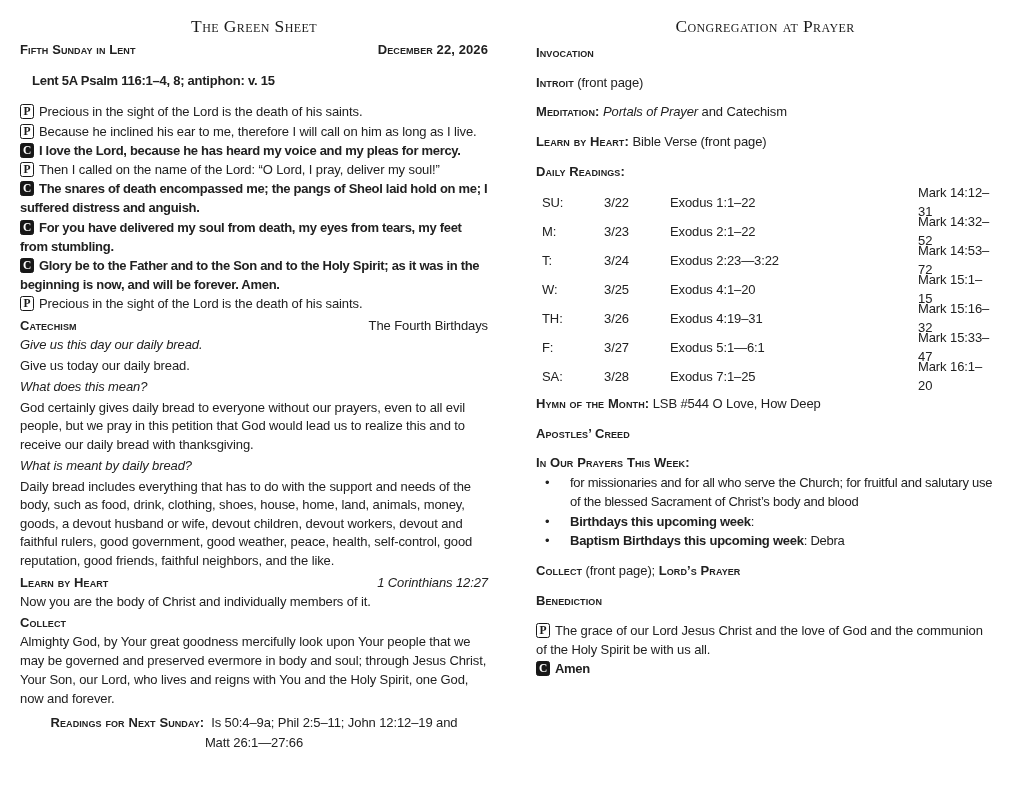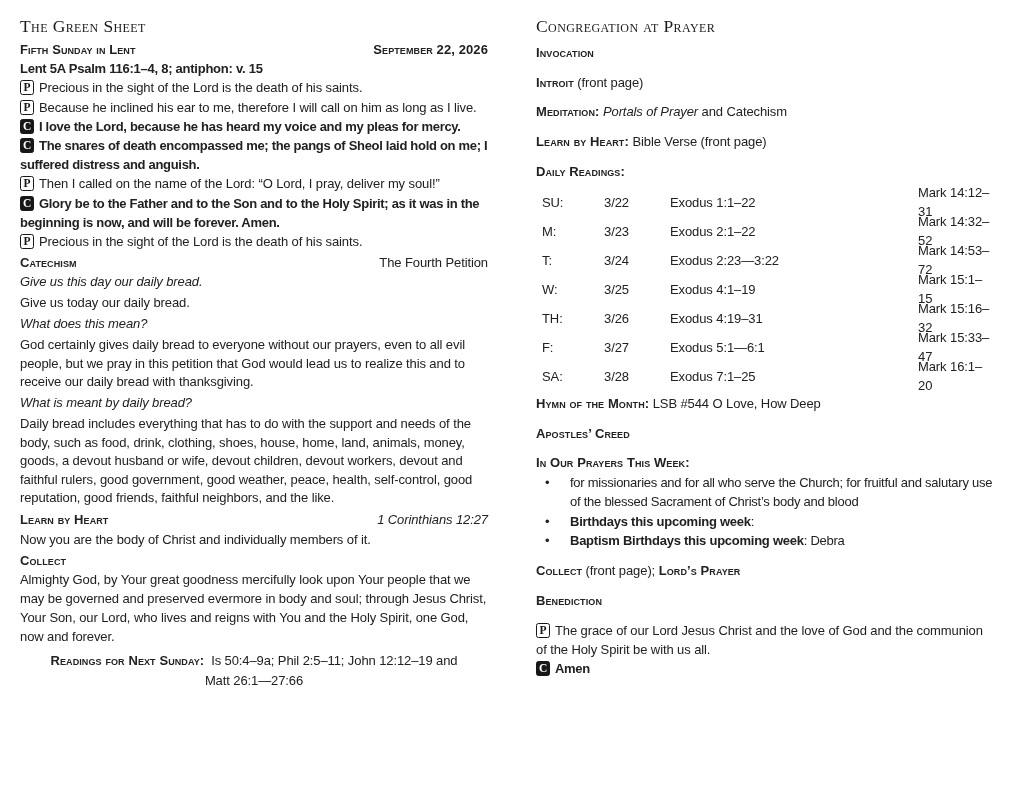--- a/index.html
+++ b/index.html
@@ -13,21 +13,21 @@
   }
   .page { display: flex; padding: 16px 30px 0 20px; }
   .col-left  { width: 468px; }
   .col-right { width: 458px; margin-left: 48px; }
 
   .serif-title {
     font-family: "Liberation Serif", serif;
     font-variant: small-caps;
     font-size: 17.5px; line-height: 21px;
     letter-spacing: 0.4px;
-    text-align: left;
+    text-align: center;
     color: #1a1a1a;
     margin-bottom: 3px;
   }
   .sc { font-variant: small-caps; font-weight: 700; letter-spacing: 0.1px; }
   .row-between { display: flex; justify-content: space-between; align-items: flex-end; }
 
   .b  { font-weight: 700; }
   .i  { font-style: italic; }
 
   .vers { margin: 0; line-height: 19.2px; }
@@ -41,21 +41,21 @@
     width: 14px; height: 15px;
     text-align: center;
     border-radius: 2.5px;
     margin-right: 5px;
     vertical-align: 1px;
   }
   .spk-p { border: 1.5px solid #171717; color: #171717; background: #fff; line-height: 12px; }
   .spk-c { background: #171717; color: #ffffff; border: 1.5px solid #171717; line-height: 12px; }
 
   .cat p { margin: 0 0 2.5px; line-height: 18.5px; }
-  .subhead { margin: 0; }
+  .subhead { margin: 12px; }
 
   .next-sunday { text-align: center; margin-top: 5px; line-height: 19.5px; }
 
   .blk { margin-bottom: 10.5px; }
   .rrow {
     display: grid;
     grid-template-columns: 42px 46px 228px 1fr;
     height: 29px; align-items: center;
     padding-left: 6px;
     gap: 20px;
@@ -67,39 +67,40 @@
 </head>
 <body>
 
 <div class="page">
 
   <div class="col-left">
     <div class="serif-title">The Green Sheet</div>
 
     <div class="row-between">
       <span class="sc">Fifth Sunday in Lent</span>
-      <span class="sc">September 22, 2026</span>
+      <span class="sc">December 22, 2026</span>
     </div>
 
     <p class="b subhead tight">Lent 5A Psalm 116:1–4, 8; antiphon: v. 15</p>
 
     <div>
       <p class="vers"><span class="spk spk-p">P</span><span>Precious in the sight of the Lord is the death of his saints.</span></p>
       <p class="vers"><span class="spk spk-p">P</span><span>Because he inclined his ear to me, therefore I will call on him as long as I live.</span></p>
       <p class="vers b"><span class="spk spk-c">C</span><span>I love the Lord, because he has heard my voice and my pleas for mercy.</span></p>
+      <p class="vers"><span class="spk spk-p">P</span><span>Then I called on the name of the Lord: “O Lord, I pray, deliver my soul!”</span></p>
       <p class="vers b"><span class="spk spk-c">C</span><span>The snares of death encompassed me; the pangs of Sheol laid hold on me; I suffered distress and anguish.</span></p>
-      <p class="vers"><span class="spk spk-p">P</span><span>Then I called on the name of the Lord: “O Lord, I pray, deliver my soul!”</span></p>
+      <p class="vers b"><span class="spk spk-c">C</span><span>For you have delivered my soul from death, my eyes from tears, my feet from stumbling.</span></p>
       <p class="vers b"><span class="spk spk-c">C</span><span>Glory be to the Father and to the Son and to the Holy Spirit; as it was in the beginning is now, and will be forever. Amen.</span></p>
       <p class="vers"><span class="spk spk-p">P</span><span>Precious in the sight of the Lord is the death of his saints.</span></p>
     </div>
 
     <div class="cat" style="margin-top:2px;">
       <div class="row-between" style="margin-bottom:1px;">
         <span class="sc">Catechism</span>
-        <span>The Fourth Petition</span>
+        <span>The Fourth Birthdays</span>
       </div>
       <p class="i">Give us this day our daily bread.</p>
       <p>Give us today our daily bread.</p>
       <p class="i">What does this mean?</p>
       <p>God certainly gives daily bread to everyone without our prayers, even to all evil people, but we pray in this petition that God would lead us to realize this and to receive our daily bread with thanksgiving.</p>
       <p class="i">What is meant by daily bread?</p>
       <p>Daily bread includes everything that has to do with the support and needs of the body, such as food, drink, clothing, shoes, house, home, land, animals, money, goods, a devout husband or wife, devout children, devout workers, devout and faithful rulers, good government, good weather, peace, health, self-control, good reputation, good friends, faithful neighbors, and the like.</p>
     </div>
 
     <div>
@@ -146,21 +147,21 @@
       </div>
       <div class="rrow">
         <span>T:</span>
           <span>3/24</span>
           <span>Exodus 2:23—3:22</span>
           <span>Mark 14:53–72</span>
       </div>
       <div class="rrow">
         <span>W:</span>
           <span>3/25</span>
-          <span>Exodus 4:1–19</span>
+          <span>Exodus 4:1–20</span>
           <span>Mark 15:1–15</span>
       </div>
       <div class="rrow">
         <span>TH:</span>
           <span>3/26</span>
           <span>Exodus 4:19–31</span>
           <span>Mark 15:16–32</span>
       </div>
       <div class="rrow">
         <span>F:</span>

